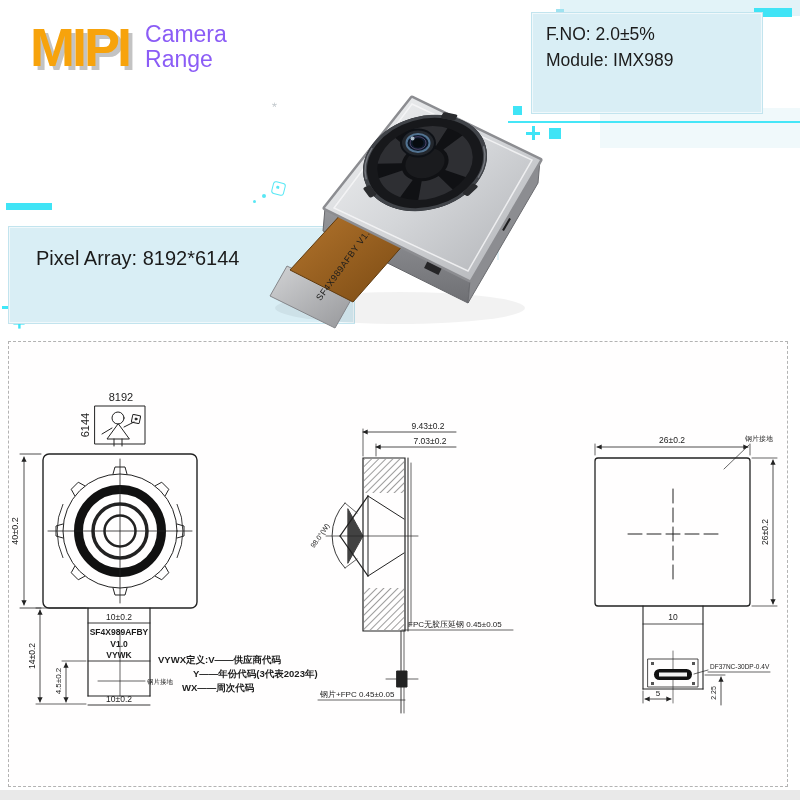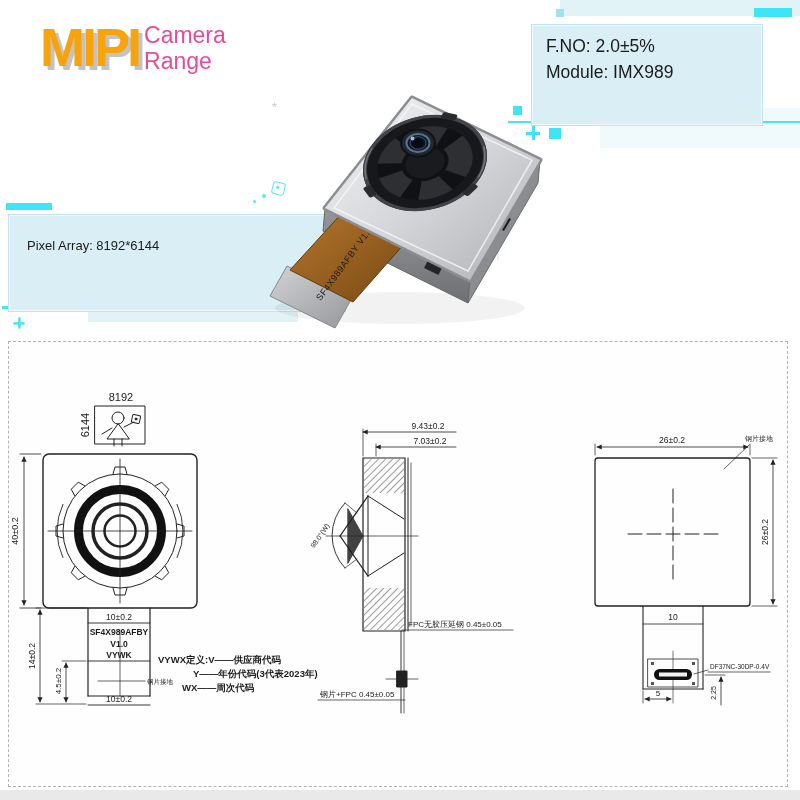--- a/index.html
+++ b/index.html
@@ -3,36 +3,36 @@
 <meta charset="utf-8">
 <style>
   html,body{margin:0;padding:0}
   body{
     width:800px;height:800px;position:relative;background:#ffffff;
     font-family:"Liberation Sans",sans-serif;overflow:hidden;color:#1b1b1b;
   }
   .abs{position:absolute}
 
   
-  .logo-wrap{left:40px;top:20px;display:flex;align-items:flex-end;gap:5px}
+  .logo-wrap{left:30px;top:20px;display:flex;align-items:center;gap:16px}
   .logo-brand{
     font-size:54px;font-weight:800;letter-spacing:-3px;color:#f7a30c;
     text-shadow:4px 4px 0 #c3c3c3;line-height:1;
   }
-  .logo-sub{font-size:23px;color:#ec4899;line-height:1.1;font-weight:500}
+  .logo-sub{font-size:23px;color:#8b5cf6;line-height:1.1;font-weight:500}
 
   
   .spec-box{
     background:#d9eef5;border:1px solid #c2e4ee;
     box-shadow:0 0 0 1px rgba(255,255,255,.6) inset;
   }
-  .spec-right{left:531px;top:24px;width:202px;height:84px;padding:8px 14px;
+  .spec-right{left:531px;top:12px;width:202px;height:84px;padding:8px 14px;
     font-size:17.5px;line-height:26px}
-  .spec-left{left:8px;top:214px;width:300px;height:84px;padding:12px 18px 0 18px;
-    font-size:13px;line-height:38px}
+  .spec-left{left:8px;top:226px;width:300px;height:84px;padding:12px 18px 0 27px;
+    font-size:20px;line-height:38px}
 
   
   .deco{position:absolute}
   .c-light{background:#e2f3f8}
   .c-mid{background:#9fe2f0}
   .c-bright{background:#3fe4f6}
   .plus{width:14px;height:14px}
   .plus::before{content:"";position:absolute;left:0;top:6px;width:14px;height:2.5px;background:#3fe4f6}
   .plus::after{content:"";position:absolute;left:6px;top:0;width:2.5px;height:14px;background:#3fe4f6}
   .doodle-square{width:11px;height:11px;border:1.5px solid #57e7f4;border-radius:3px;transform:rotate(14deg)}

